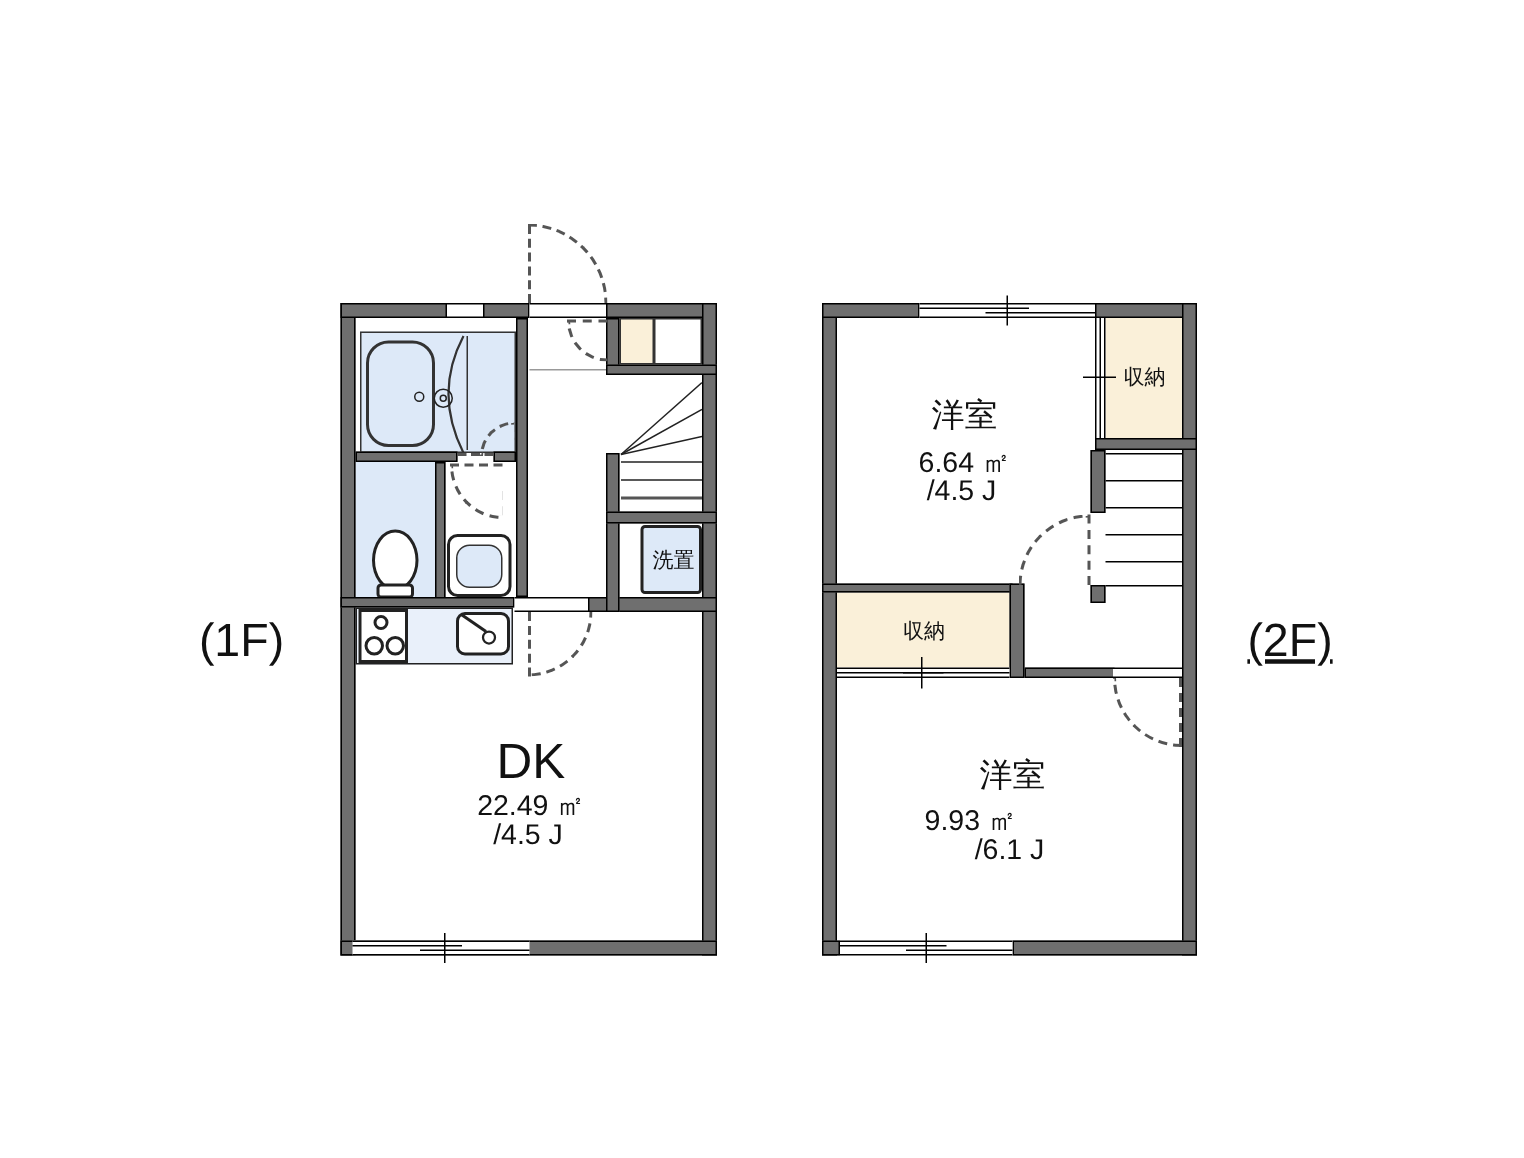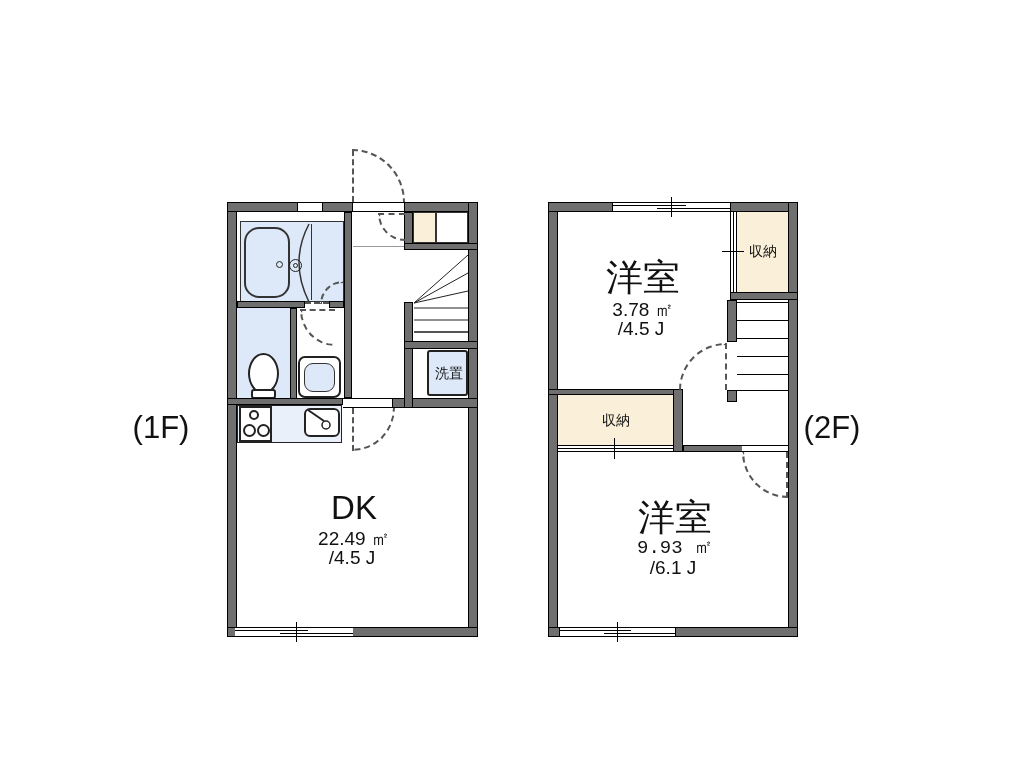--- a/index.html
+++ b/index.html
@@ -26,21 +26,21 @@
   .dash-h{position:absolute;height:0;border-top:2px dashed #555;}
   .arc{position:absolute;box-sizing:border-box;}
   .arc-ne{border-top:2px dashed #555;border-right:2px dashed #555;border-top-right-radius:100%;}
   .arc-nw{border-top:2px dashed #555;border-left:2px dashed #555;border-top-left-radius:100%;}
   .arc-sw{border-bottom:2px dashed #555;border-left:2px dashed #555;border-bottom-left-radius:100%;}
   .arc-se{border-bottom:2px dashed #555;border-right:2px dashed #555;border-bottom-right-radius:100%;}
   .fixture{position:absolute;box-sizing:border-box;background:#fff;border:2px solid #222;}
   .circ{position:absolute;box-sizing:border-box;border:2px solid #222;border-radius:50%;background:transparent;}
   .lbl{position:absolute;transform:translate(-50%,-50%);white-space:nowrap;line-height:1;}
   .lbl-floor{font-size:31px;}
-  .lbl-room{font-size:37px;}
+  .lbl-room{font-size:22px;}
   .lbl-area{font-size:19px;}
   .lbl-small{font-size:14px;}
 </style>
 </head>
 <body>
 
 <div id="canvas">
 
   <div>
 
@@ -167,23 +167,23 @@
     <div class="window" style="left:560px;top:627px;width:115px;height:10px;"></div>
     <div class="line-v" style="left:617px;top:622px;height:20px;"></div>
     <div class="thresh" style="left:742px;top:445px;width:46px;height:7px;"></div>
 
     <div class="dash-v" style="left:725px;top:343px;height:47px;"></div>
     <div class="arc arc-nw" style="left:679px;top:343px;width:47px;height:47px;"></div>
     <div class="dash-v" style="left:786px;top:452px;height:46px;"></div>
     <div class="arc arc-sw" style="left:742px;top:452px;width:46px;height:46px;"></div>
 
     <div class="lbl lbl-room" style="left:643px;top:277px;">洋室</div>
-    <div class="lbl lbl-area" style="left:643px;top:309px;">3.78 ㎡</div>
+    <div class="lbl lbl-area" style="left:643px;top:309px;">6.64 ㎡</div>
     <div class="lbl lbl-area" style="left:641px;top:328px;">/4.5 J</div>
     <div class="lbl lbl-small" style="left:763px;top:251px;">収納</div>
     <div class="lbl lbl-small" style="left:616px;top:420px;">収納</div>
     <div class="lbl lbl-room" style="left:675px;top:517px;">洋室</div>
-    <div class="lbl lbl-area" style="left:675px;top:548px;font-family:Liberation Mono, monospace;">9.93 ㎡</div>
+    <div class="lbl lbl-area" style="left:647px;top:548px;">9.93 ㎡</div>
     <div class="lbl lbl-area" style="left:673px;top:567px;">/6.1 J</div>
-    <div class="lbl lbl-floor" style="left:832px;top:427px;">(2F)</div>
+    <div class="lbl lbl-floor" style="left:860px;top:427px;text-decoration:underline;">(2F)</div>
   </div>
 
 </div>
 
 </body></html>

